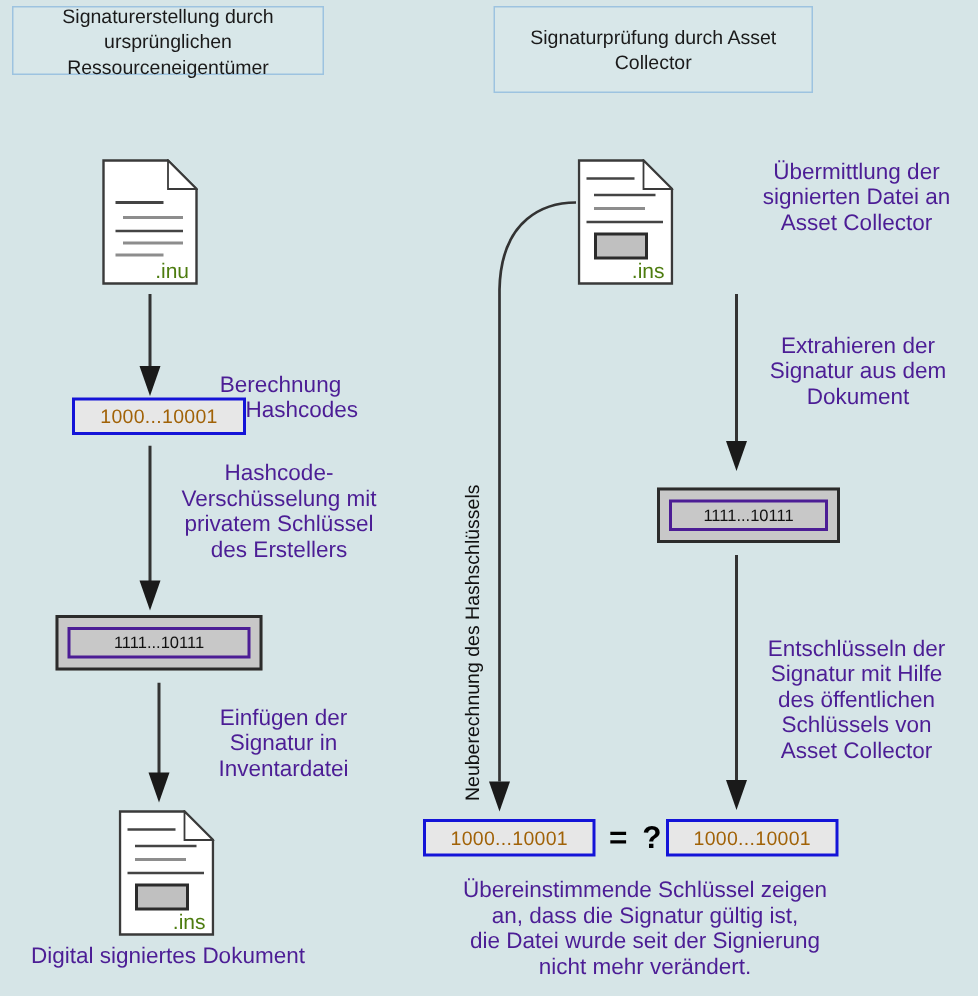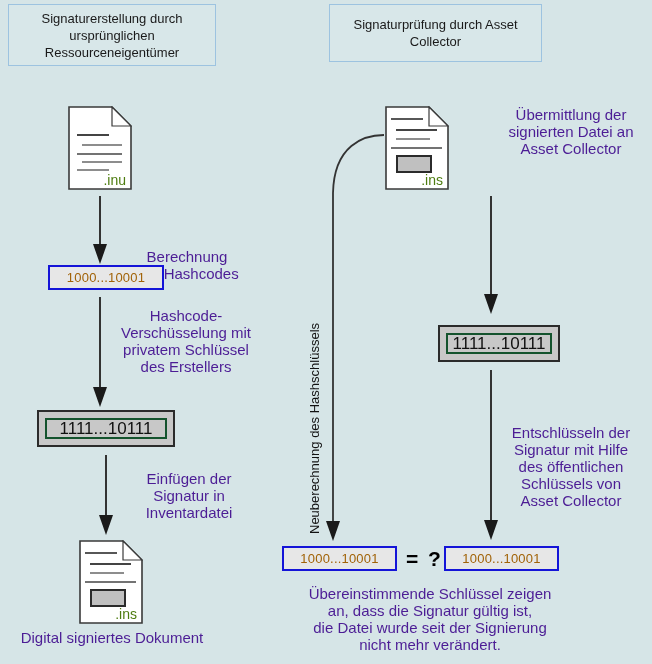--- a/index.html
+++ b/index.html
@@ -60,28 +60,28 @@
   .sigframe {
     background: #c8c8c8;
     border: 2px solid #2b2b2b;
     box-sizing: border-box;
     display: flex;
     align-items: center;
     justify-content: center;
   }
   .sigframe .inner {
     background: #c8c8c8;
-    border: 2px solid #14532d;
+    border: 2px solid #4c1d95;
     box-sizing: border-box;
     width: calc(100% - 12px);
     height: calc(100% - 12px);
     display: flex;
     align-items: center;
     justify-content: center;
-    font-size: 17px;
+    font-size: 11px;
     color: #111;
   }
 
   
   .eqmark {
     font-size: 21px;
     font-weight: bold;
     color: #000;
     letter-spacing: 2px;
   }
@@ -104,21 +104,21 @@
     bottom: 2px;
     font-size: 14px;
     color: #4d7c0f;
   }
 </style>
 </head>
 <body>
 
 <div id="canvas">
 
-  <div class="abs header-box" style="left:8px; top:4px; width:208px; height:62px;">
+  <div class="abs header-box" style="left:8px; top:4px; width:208px; height:46px;">
     <span>Signaturerstellung durch
 ursprünglichen
 Ressourceneigentümer</span>
   </div>
 
   <div class="abs header-box" style="left:329px; top:4px; width:213px; height:58px;">
     <span>Signaturprüfung durch
 Asset Collector</span>
   </div>
 
@@ -198,20 +198,23 @@
 
   <div class="abs caption" style="left:492px; top:106px; width:158px;">Übermittlung der
 signierten Datei an
 Asset Collector</div>
 
   <svg class="abs" style="left:479px; top:196px;" width="26" height="120">
     <line x1="12" y1="0" x2="12" y2="102" stroke="#333" stroke-width="2"></line>
     <polygon points="12,118 5,98 19,98" fill="#1a1a1a"></polygon>
   </svg>
 
+  <div class="abs caption" style="left:496px; top:222px; width:152px;">Extrahieren der
+Signatur aus dem
+Dokument</div>
 
   <div class="abs sigframe" style="left:438px; top:325px; width:122px; height:37px;">
     <div class="inner">1111...10111</div>
   </div>
 
   <svg class="abs" style="left:479px; top:370px;" width="26" height="172">
     <line x1="12" y1="0" x2="12" y2="154" stroke="#333" stroke-width="2"></line>
     <polygon points="12,170 5,150 19,150" fill="#1a1a1a"></polygon>
   </svg>
 

